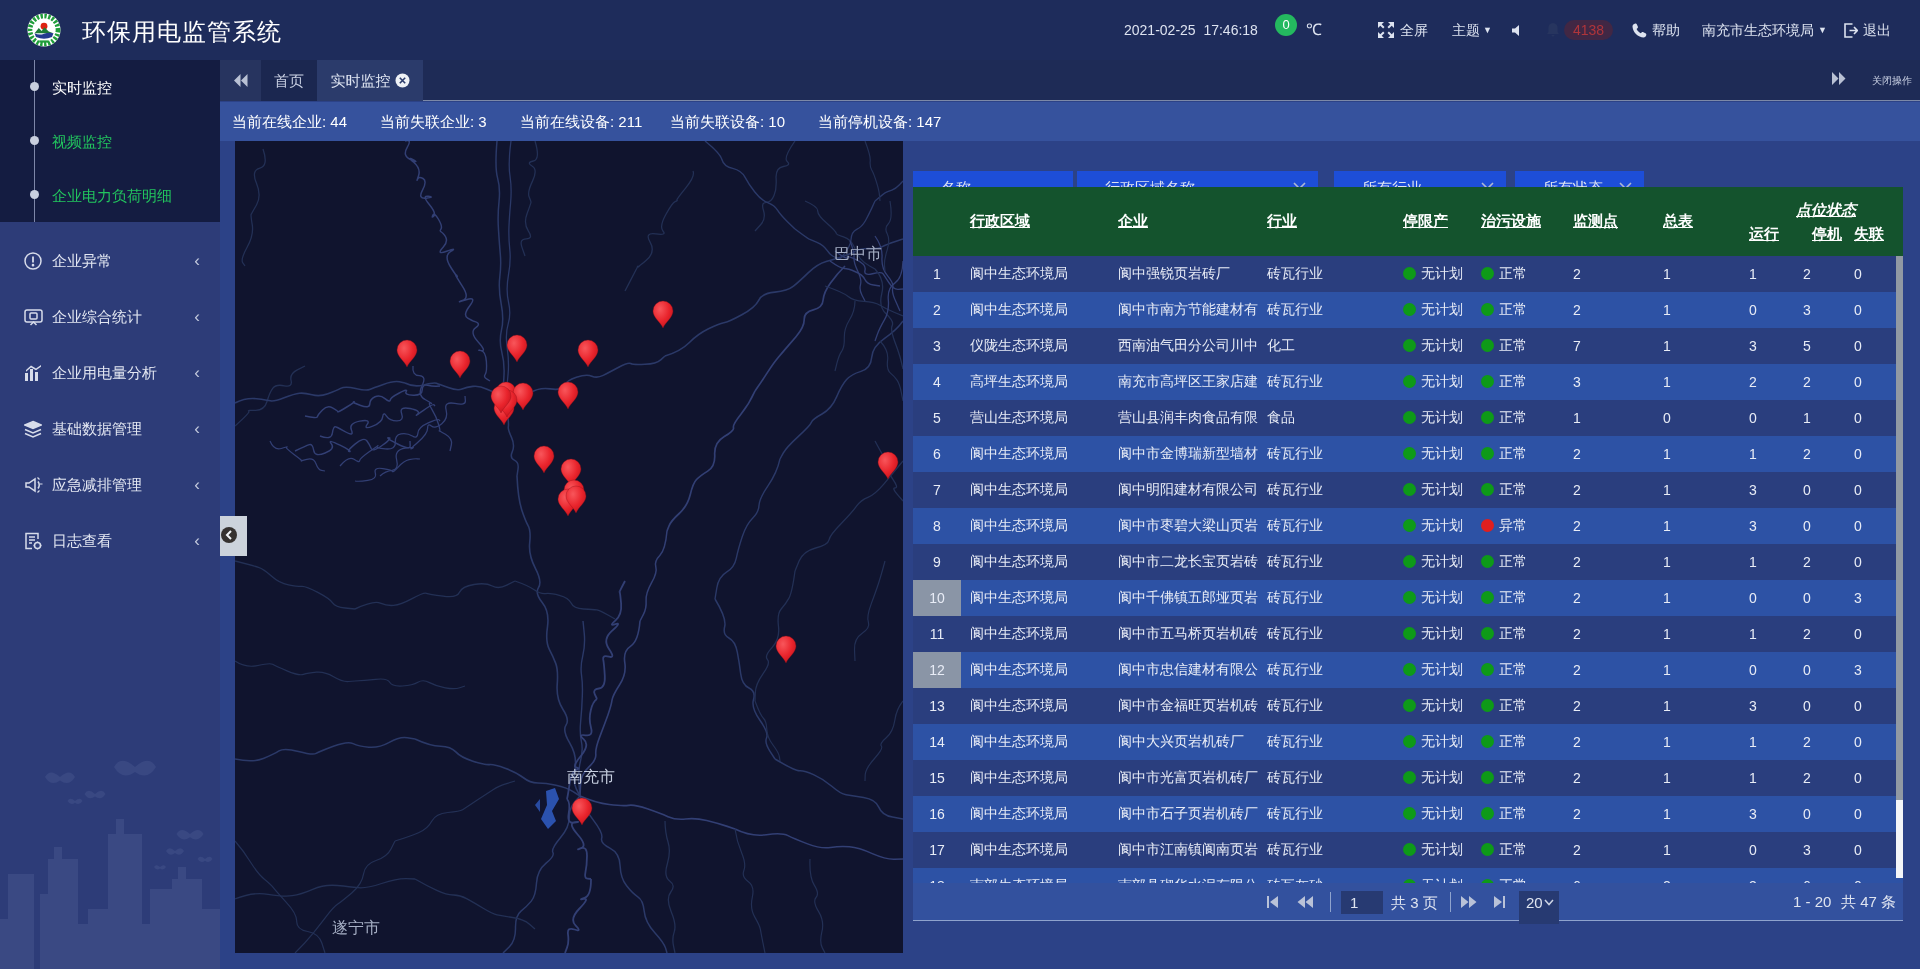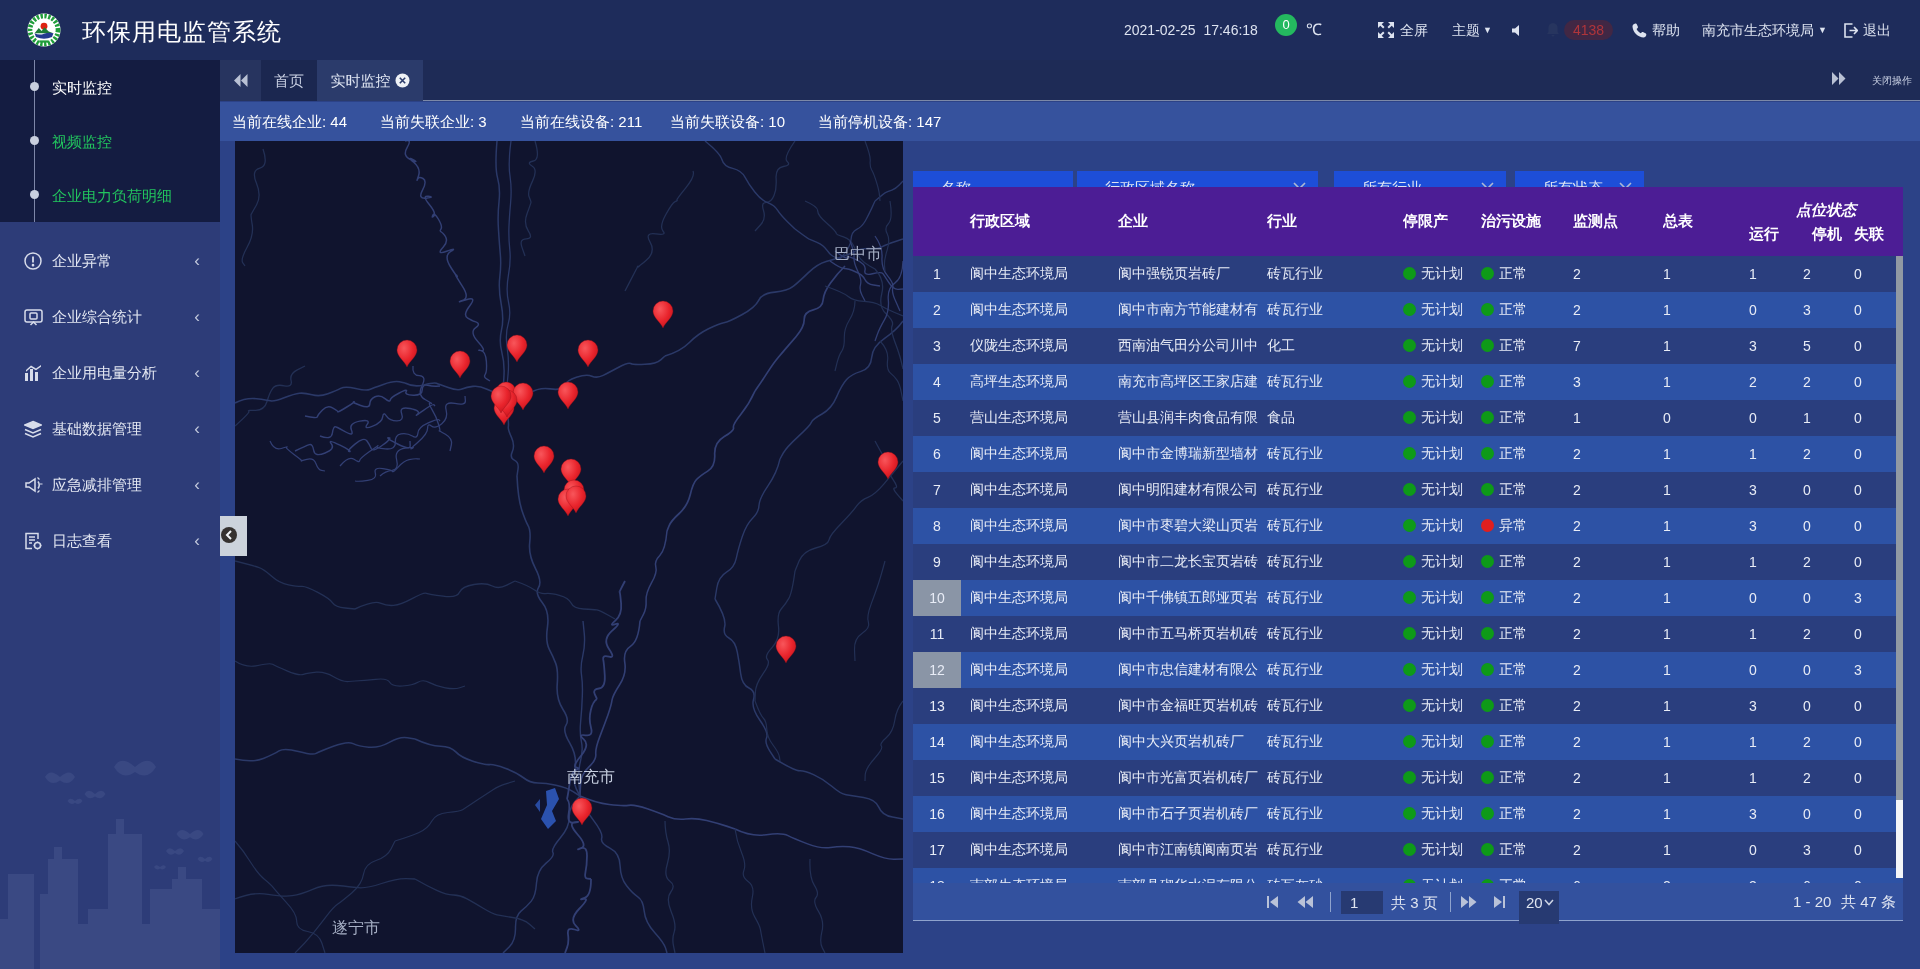--- a/index.html
+++ b/index.html
@@ -44,21 +44,21 @@
   #map { position:absolute; left:235px; top:141px; width:668px; height:812px; background:#10142e; }
   #mapbtn { position:absolute; left:220px; top:516px; width:27px; height:40px; background:#ccd3dc; z-index:5; }
   #mapbtn .mc { position:absolute; left:1px; top:11px; width:16px; height:16px; background:#363230; border-radius:50%; }
 
   
   .fbox { position:absolute; top:143px; height:33px; background:#1d4ed8; color:#dfe4f0; font-size:15px; line-height:33px; padding-left:28px;margin-top:28px; }
   .fbox svg { position:absolute; right:12px; top:11px; }
 
   #tablewrap { position:absolute; left:913px; top:187px; width:990px; height:696px; overflow:hidden; }
   table { border-collapse:collapse; width:990px; table-layout:fixed; }
-  thead { background:#4c1d95; color:#ffffff; font-size:15px; font-weight:bold; }
+  thead { background:#14532d; color:#ffffff; font-size:15px; font-weight:bold;text-decoration:underline; }
   thead td.h1 { height:38px; vertical-align:bottom; }
   tbody { color:#e8ecf6; font-size:14px; } td:nth-child(2) { padding-left:9px; }
   tbody tr { height:36px; }
   tbody tr:nth-child(odd)  { background:#2a3e7e; }
   tbody tr:nth-child(even) { background:#2d52a5; }
   td { overflow:hidden; white-space:nowrap; }
   .num { text-align:center; }
   .dot { display:inline-block; width:13px; height:13px; border-radius:50%; margin-right:5px; vertical-align:-2px; }
   .gdot { background:#0e9a18; }
   .rdot { background:#e01f1f; }

